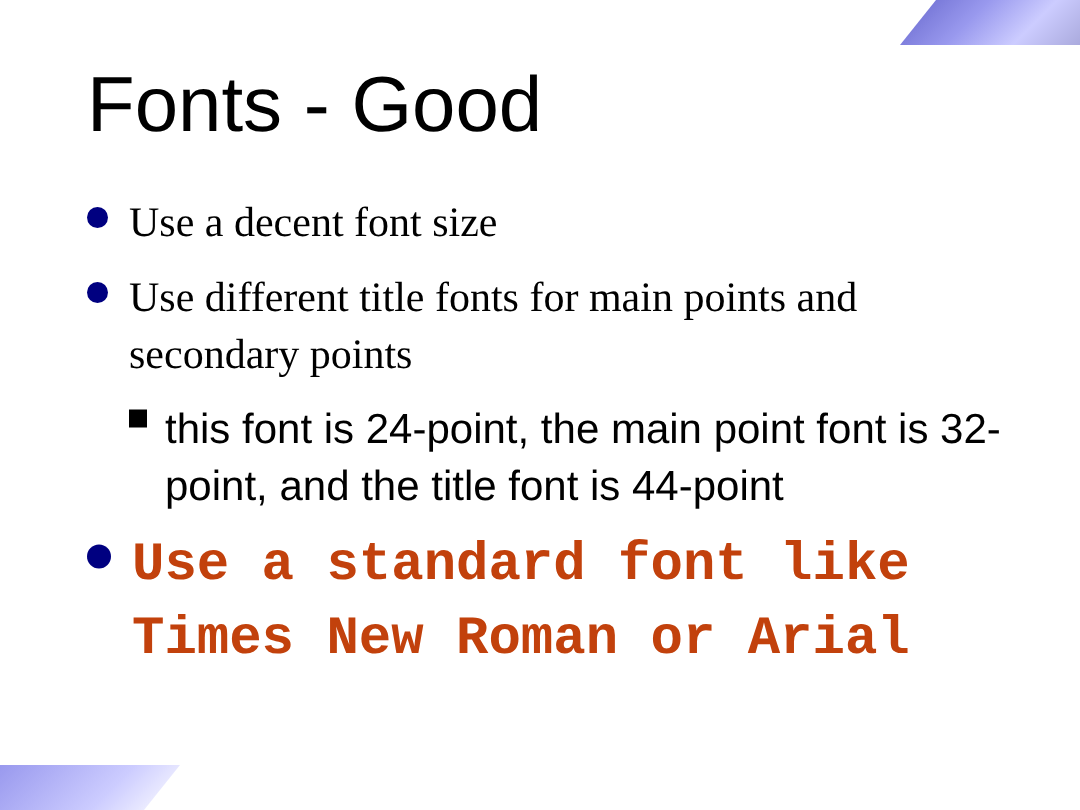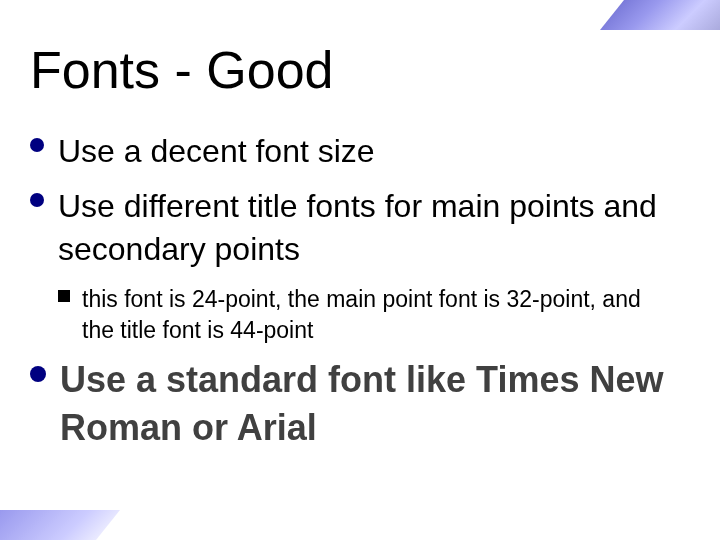--- a/index.html
+++ b/index.html
@@ -37,86 +37,86 @@
       background: linear-gradient(135deg, #9999ee 0%, #ccccff 60%, #ffffff 100%);
       clip-path: polygon(0% 0%, 100% 0%, 80% 100%, 0% 100%);
     }
 
     .slide-content {
       position: absolute;
       top: 0;
       left: 0;
       width: 720px;
       height: 436px;
-      padding: 40px 50px 40px 30px;
+      padding: 40px 50px 40px 58px;
     }
 
     .slide-title {
       font-size: 52px;
       font-weight: normal;
       color: #000000;
       margin-bottom: 30px;
       font-family: Arial, sans-serif;
     }
 
     .bullet-list {
       list-style: none;
       padding: 0;
       margin: 0;
     }
 
     .bullet-item {
       display: flex;
       align-items: flex-start;
       margin-bottom: 12px;
-      font-size: 32px;
+      font-size: 28px;
       color: #000000;
-      font-family: Liberation Sans, sans-serif;
+      font-family: Liberation Serif, serif;
       line-height: 1.35;
     }
 
     .bullet-dot {
       display: inline-block;
       width: 14px;
       height: 14px;
       background-color: #000080;
       border-radius: 50%;
       margin-top: 8px;
       margin-right: 14px;
       flex-shrink: 0;
     }
 
     .sub-bullet-item {
       display: flex;
       align-items: flex-start;
       margin-left: 28px;
       margin-bottom: 10px;
-      font-size: 23px;
+      font-size: 28px;
       color: #000000;
       font-family: Arial, sans-serif;
       line-height: 1.35;
     }
 
     .sub-bullet-square {
       display: inline-block;
       width: 12px;
       height: 12px;
       background-color: #000000;
       margin-top: 6px;
       margin-right: 12px;
       flex-shrink: 0;
     }
 
     .large-text-item {
       display: flex;
       align-items: flex-start;
       margin-bottom: 12px;
       font-size: 36px;
-      color: #404040;
-      font-family: Liberation Sans, sans-serif;
+      color: #c2410c;
+      font-family: Liberation Mono, monospace;
       line-height: 1.35;
       font-weight: bold;
     }
 
     .large-bullet-dot {
       display: inline-block;
       width: 16px;
       height: 16px;
       background-color: #000080;
       border-radius: 50%;

